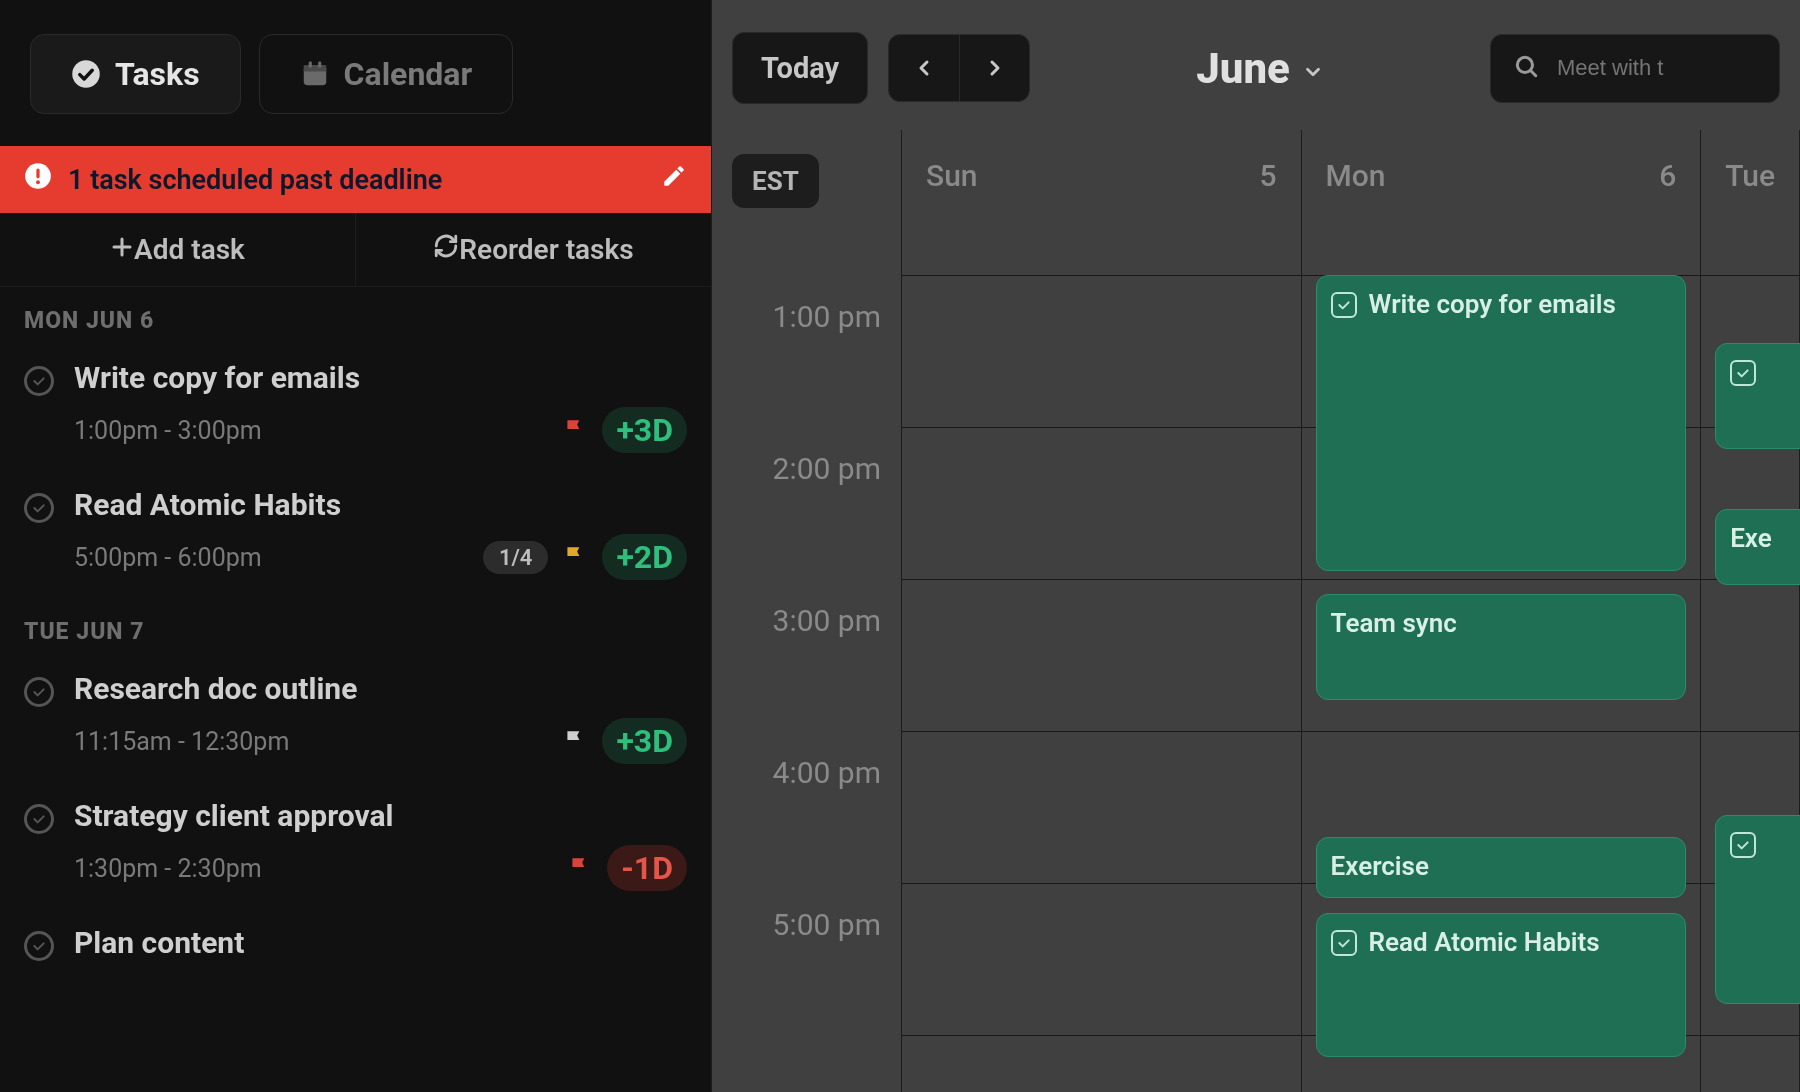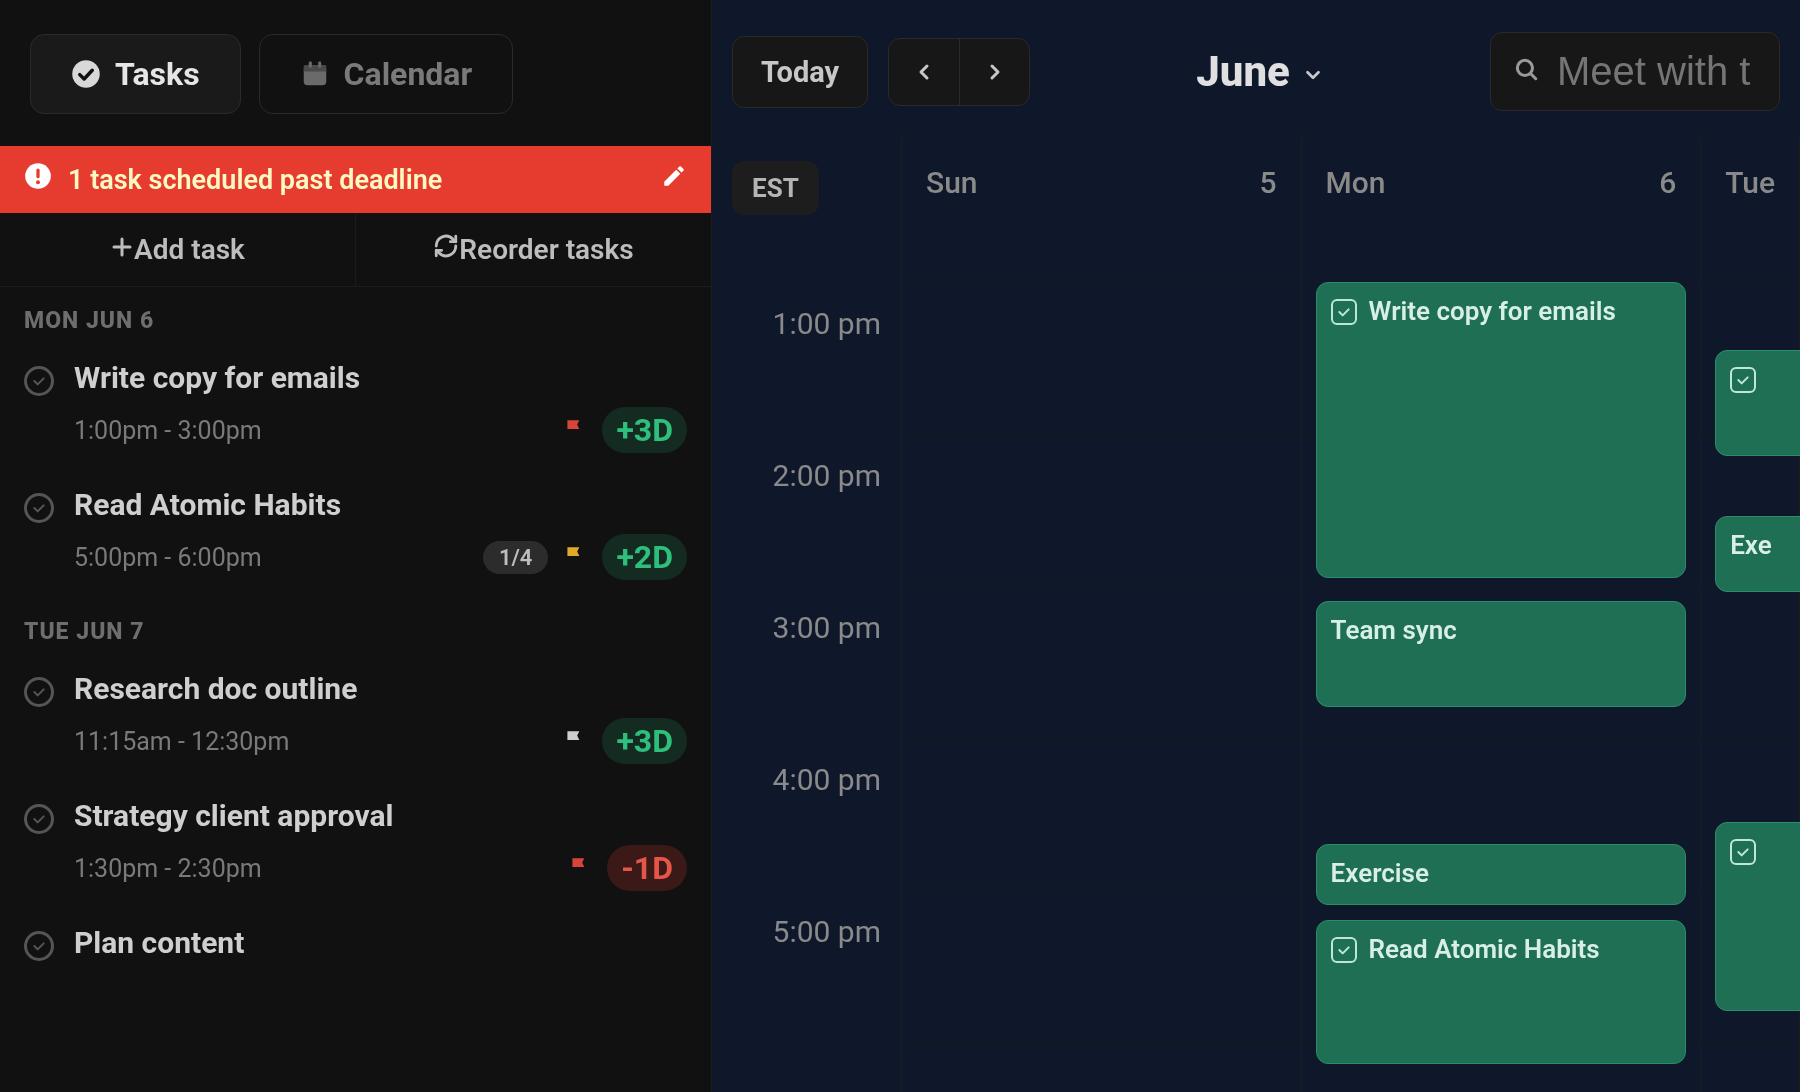--- a/index.html
+++ b/index.html
@@ -45,21 +45,21 @@
   }
   .view-tab.active {
     color: #e6e6e6;
     background: #1a1a1a;
   }
   .view-tab.active .icon { color: #e0e0e0; }
   .view-tab .icon { display:flex; }
 
   .alert-bar {
     background: #e63c2f;
-    color: #fef9c3;
+    color: #0f172a;
     display: flex;
     align-items: center;
     padding: 16px 24px;
     font-size: 27px;
     font-weight: 600;
     gap: 16px;
   }
   .alert-bar .spacer { flex: 1; }
 
   .actions-row {
@@ -135,21 +135,21 @@
   .due-pill.red   { background: rgba(207,53,43,.22); color: #e6554a; }
   .flag { display:flex; }
   .flag.red svg { fill: #d6443a; }
   .flag.yellow svg { fill: #e1a92b; }
   .flag.white svg { fill: #cfcfcf; }
 
   
   .main {
     flex: 1;
     position: relative;
-    background: #0f172a;
+    background: #404040;
     overflow: hidden;
   }
   .toolbar {
     display: flex;
     align-items: center;
     gap: 20px;
     padding: 32px 20px 26px 20px;
   }
   .tbtn {
     border: 1px solid #2a2a2a;
@@ -179,21 +179,21 @@
     border:1px solid #2a2a2a; background:#171717; border-radius:12px;
     display:flex;align-items:center;gap:18px;
     padding: 16px 22px;
     min-width: 250px;
     font-size: 30px;
     color: #7a7a7a;
     overflow:hidden;
   }
   .search-box input {
     background: transparent; border: none; outline: none;
-    color: #c7c7c7; font-size: 40px; width: 200px;
+    color: #c7c7c7; font-size: 22px; width: 200px;
   }
 
   .cal {
     display: flex;
     height: calc(100% - 130px);
   }
   .time-col {
     width: 190px;
     flex-shrink: 0;
     border-right: 1px solid #1c1c1c;

